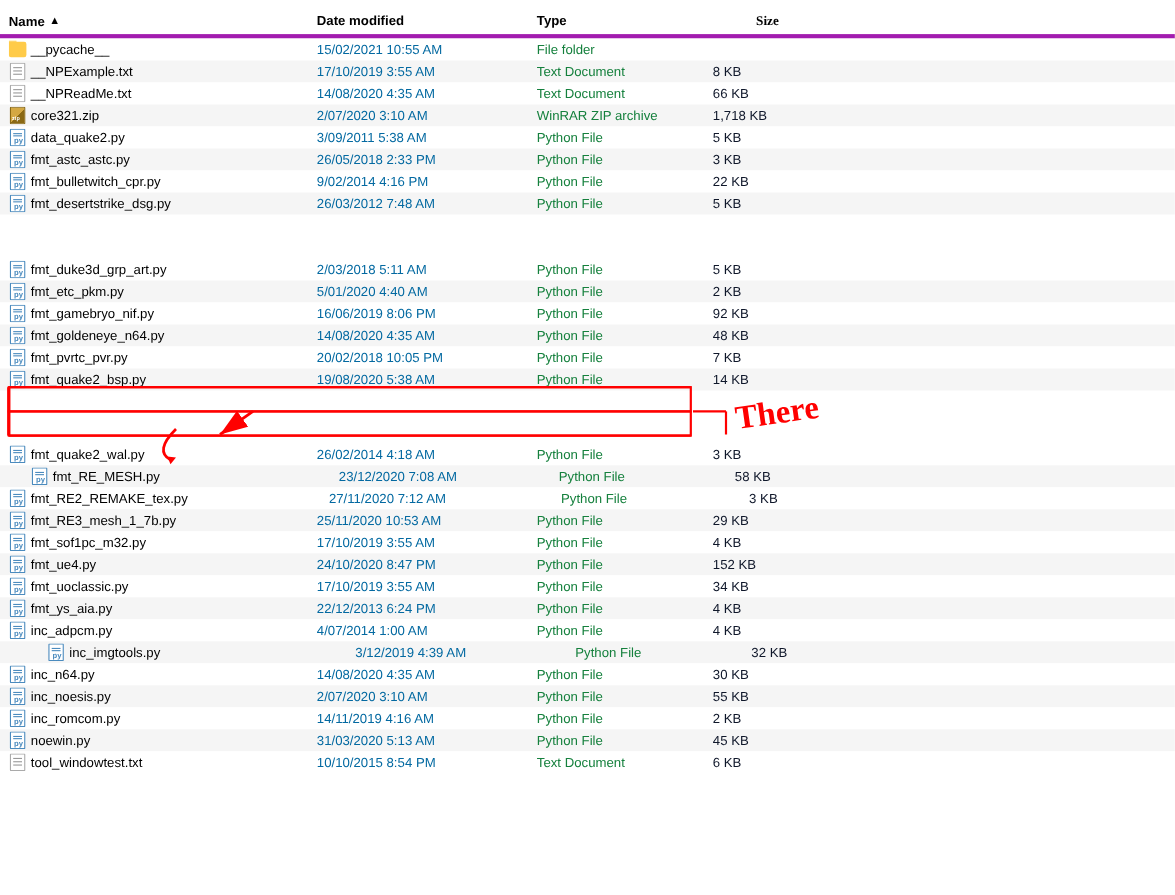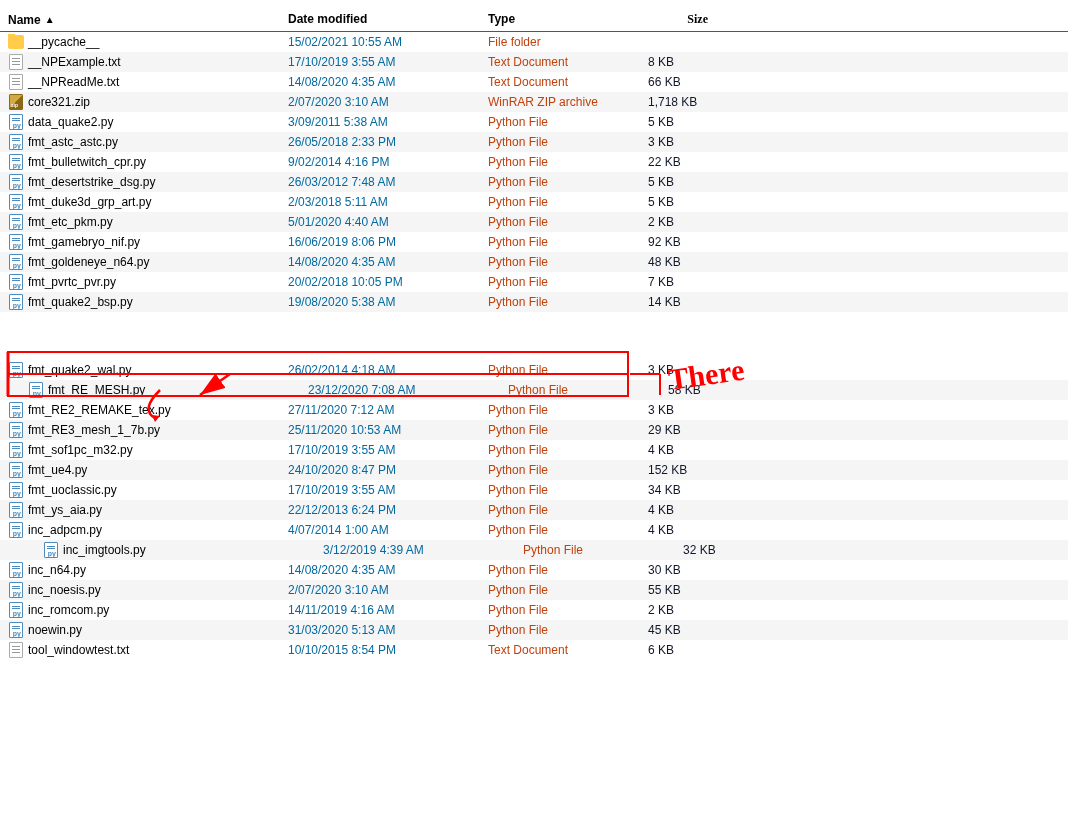--- a/index.html
+++ b/index.html
@@ -16,21 +16,21 @@
       padding: 8px 0;
       position: relative;
     }
     .file-list {
       width: 100%;
     }
     .file-list-header {
       display: grid;
       grid-template-columns: 280px 200px 160px 80px;
       padding: 4px 8px;
-      border-bottom: 1px solid #a21caf;
+      border-bottom: 4px solid #a21caf;
       font-weight: 600;
       color: #000;
       background: #fff;
       cursor: pointer;
       user-select: none;
     }
     .file-list-header .col-name {
       display: flex;
       align-items: center;
       gap: 4px;
@@ -140,21 +140,21 @@
       content: 'zip';
       font-size: 5px;
       font-weight: bold;
       color: #fff;
       position: absolute;
       bottom: 1px;
       left: 1px;
     }
 
     .col-date { color: #0369a1; }
-    .col-type { color: #c2410c; }
+    .col-type { color: #15803d; }
     .col-size { color: #0f172a; text-align: left; padding-right: 20px; }
     svg.annotation {
       position: absolute;
       top: 0;
       left: 0;
       width: 1068px;
       height: 814px;
       pointer-events: none;
       overflow: visible;
     }
@@ -255,21 +255,21 @@
     <div class="file-name-cell">
       <span class="file-icon">
               <span class="icon-py"></span>
             </span>
       <span>fmt_desertstrike_dsg.py</span>
     </div>
     <div class="col-date">26/03/2012 7:48 AM</div>
     <div class="col-type">Python File</div>
     <div class="col-size">5 KB</div>
   </div>
-        <div class="file-row" style="background: rgb(255, 255, 255);">
+        <div class="file-row" style="background: rgb(255, 255, 255); margin-top: 40px;">
     <div class="file-name-cell">
       <span class="file-icon">
               <span class="icon-py"></span>
             </span>
       <span>fmt_duke3d_grp_art.py</span>
     </div>
     <div class="col-date">2/03/2018 5:11 AM</div>
     <div class="col-type">Python File</div>
     <div class="col-size">5 KB</div>
   </div>
@@ -343,21 +343,21 @@
     <div class="file-name-cell">
       <span class="file-icon">
               <span class="icon-py"></span>
             </span>
       <span>fmt_RE_MESH.py</span>
     </div>
     <div class="col-date">23/12/2020 7:08 AM</div>
     <div class="col-type">Python File</div>
     <div class="col-size">58 KB</div>
   </div>
-        <div class="file-row" style="background: rgb(255, 255, 255);">
+        <div class="file-row" style="background: rgb(255, 255, 255); gap: 11px;">
     <div class="file-name-cell">
       <span class="file-icon">
               <span class="icon-py"></span>
             </span>
       <span>fmt_RE2_REMAKE_tex.py</span>
     </div>
     <div class="col-date">27/11/2020 7:12 AM</div>
     <div class="col-type">Python File</div>
     <div class="col-size">3 KB</div>
   </div>

